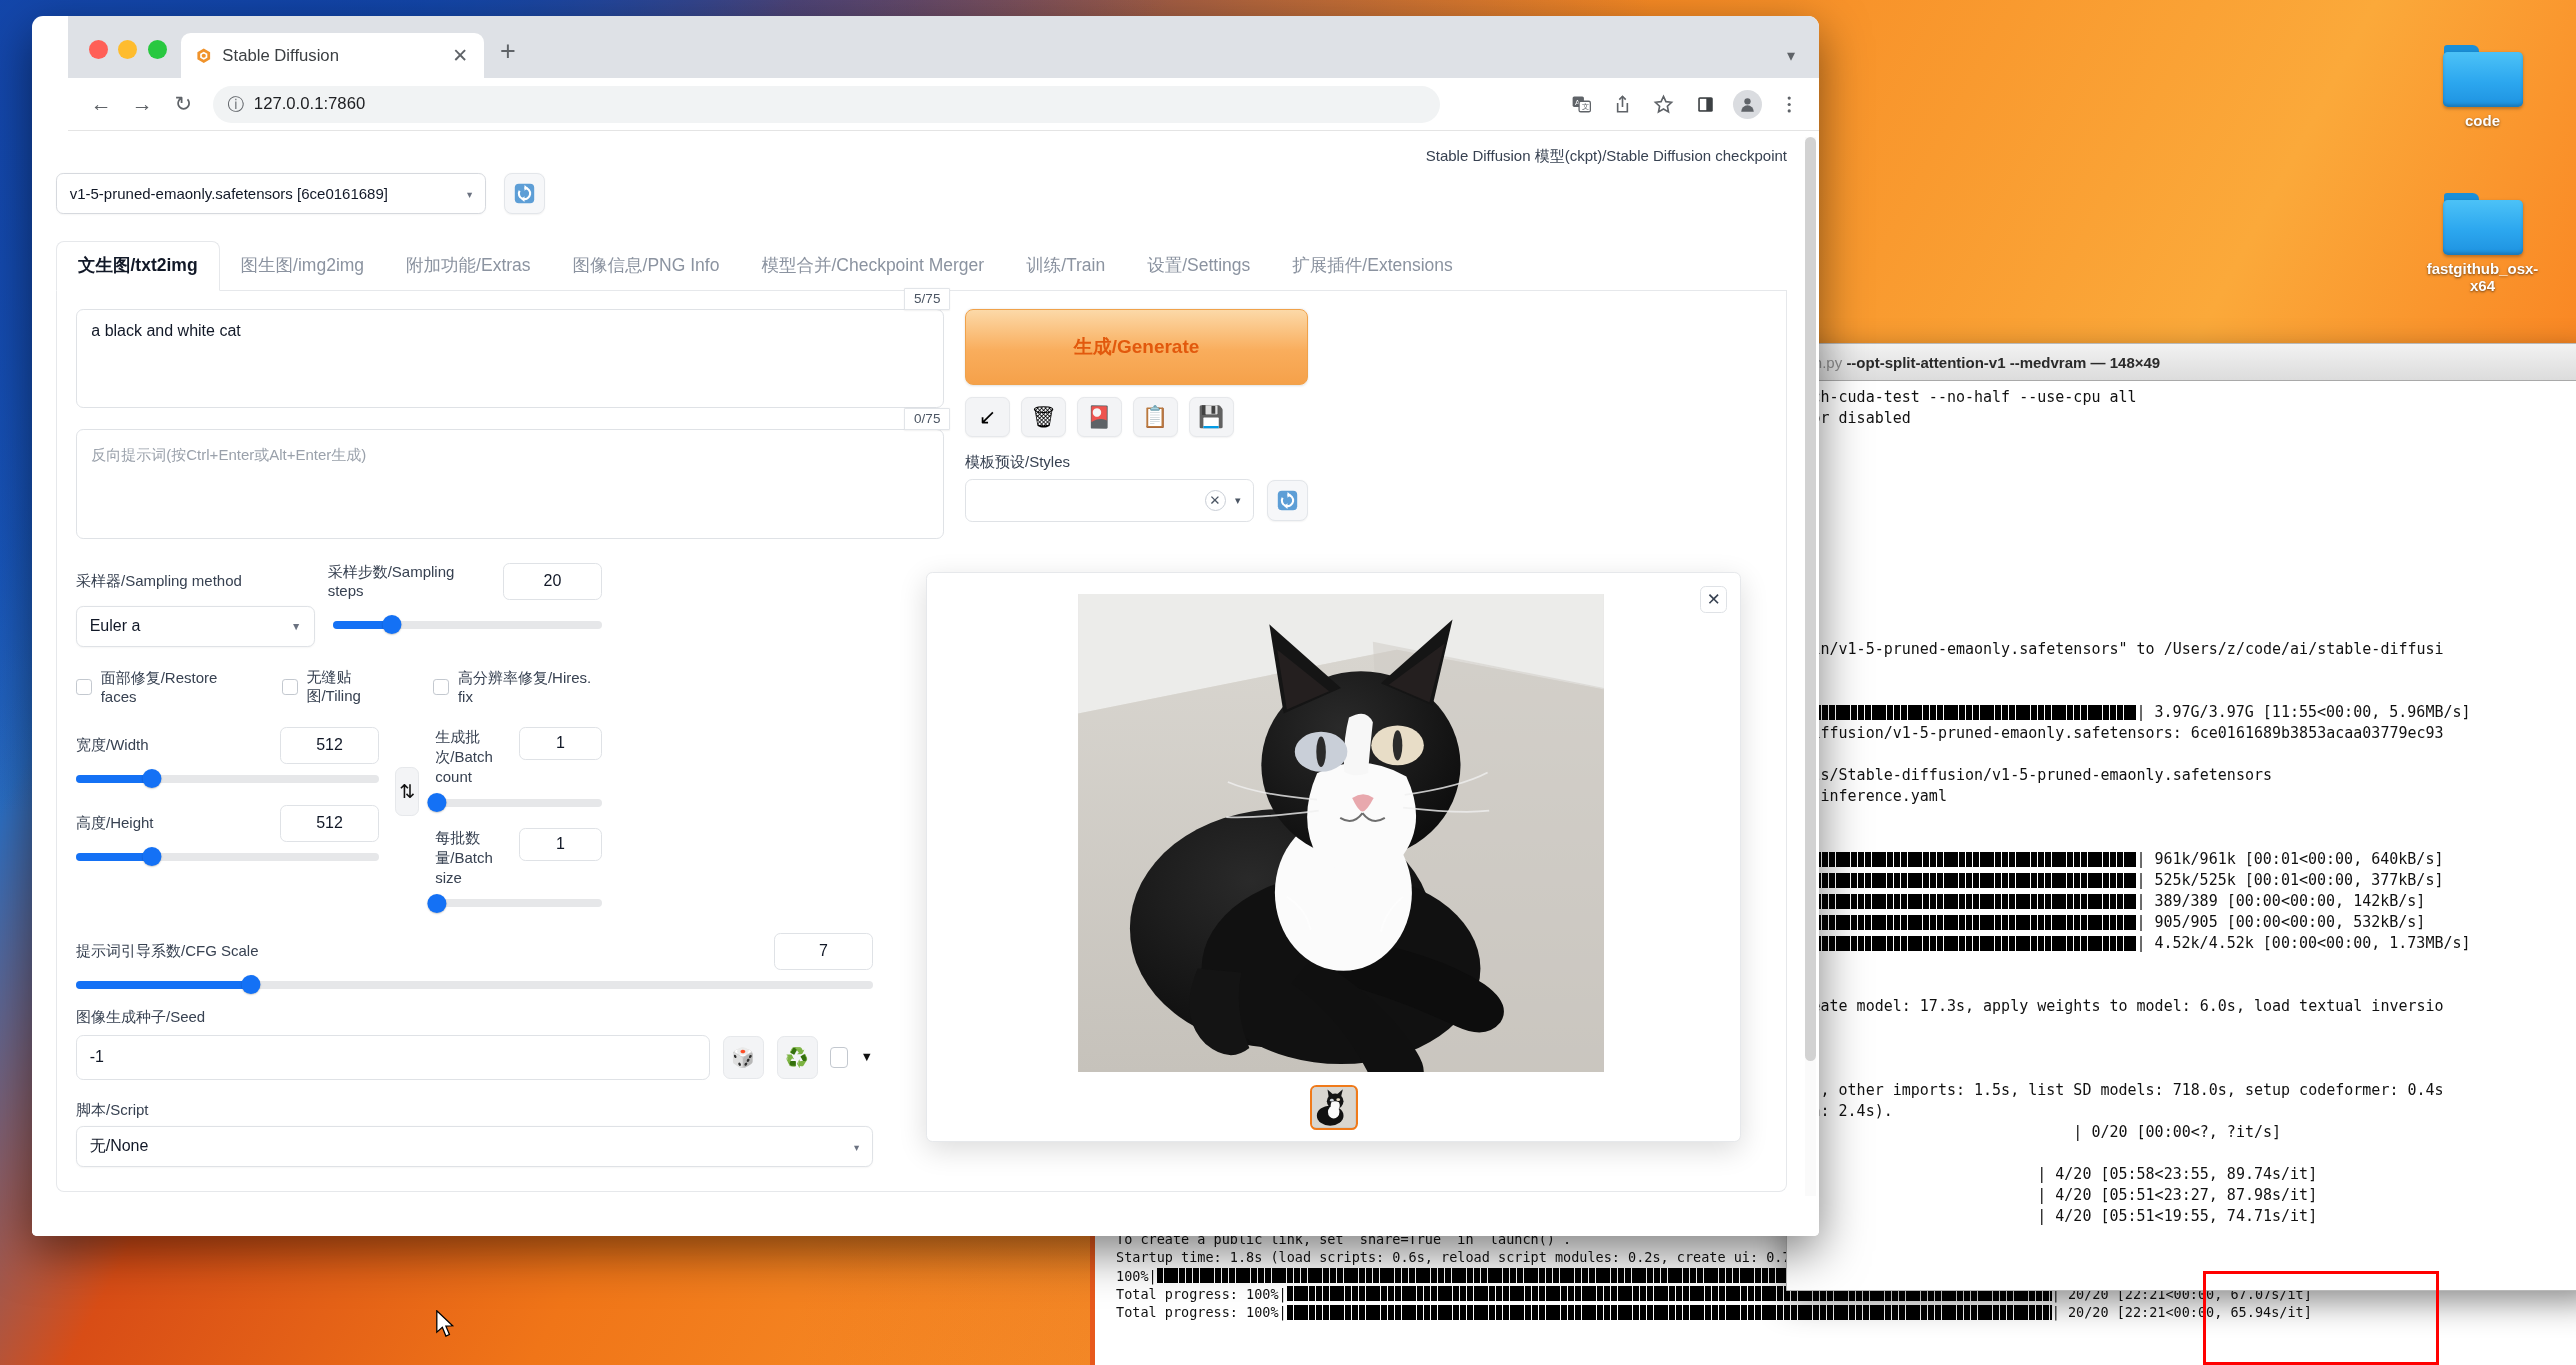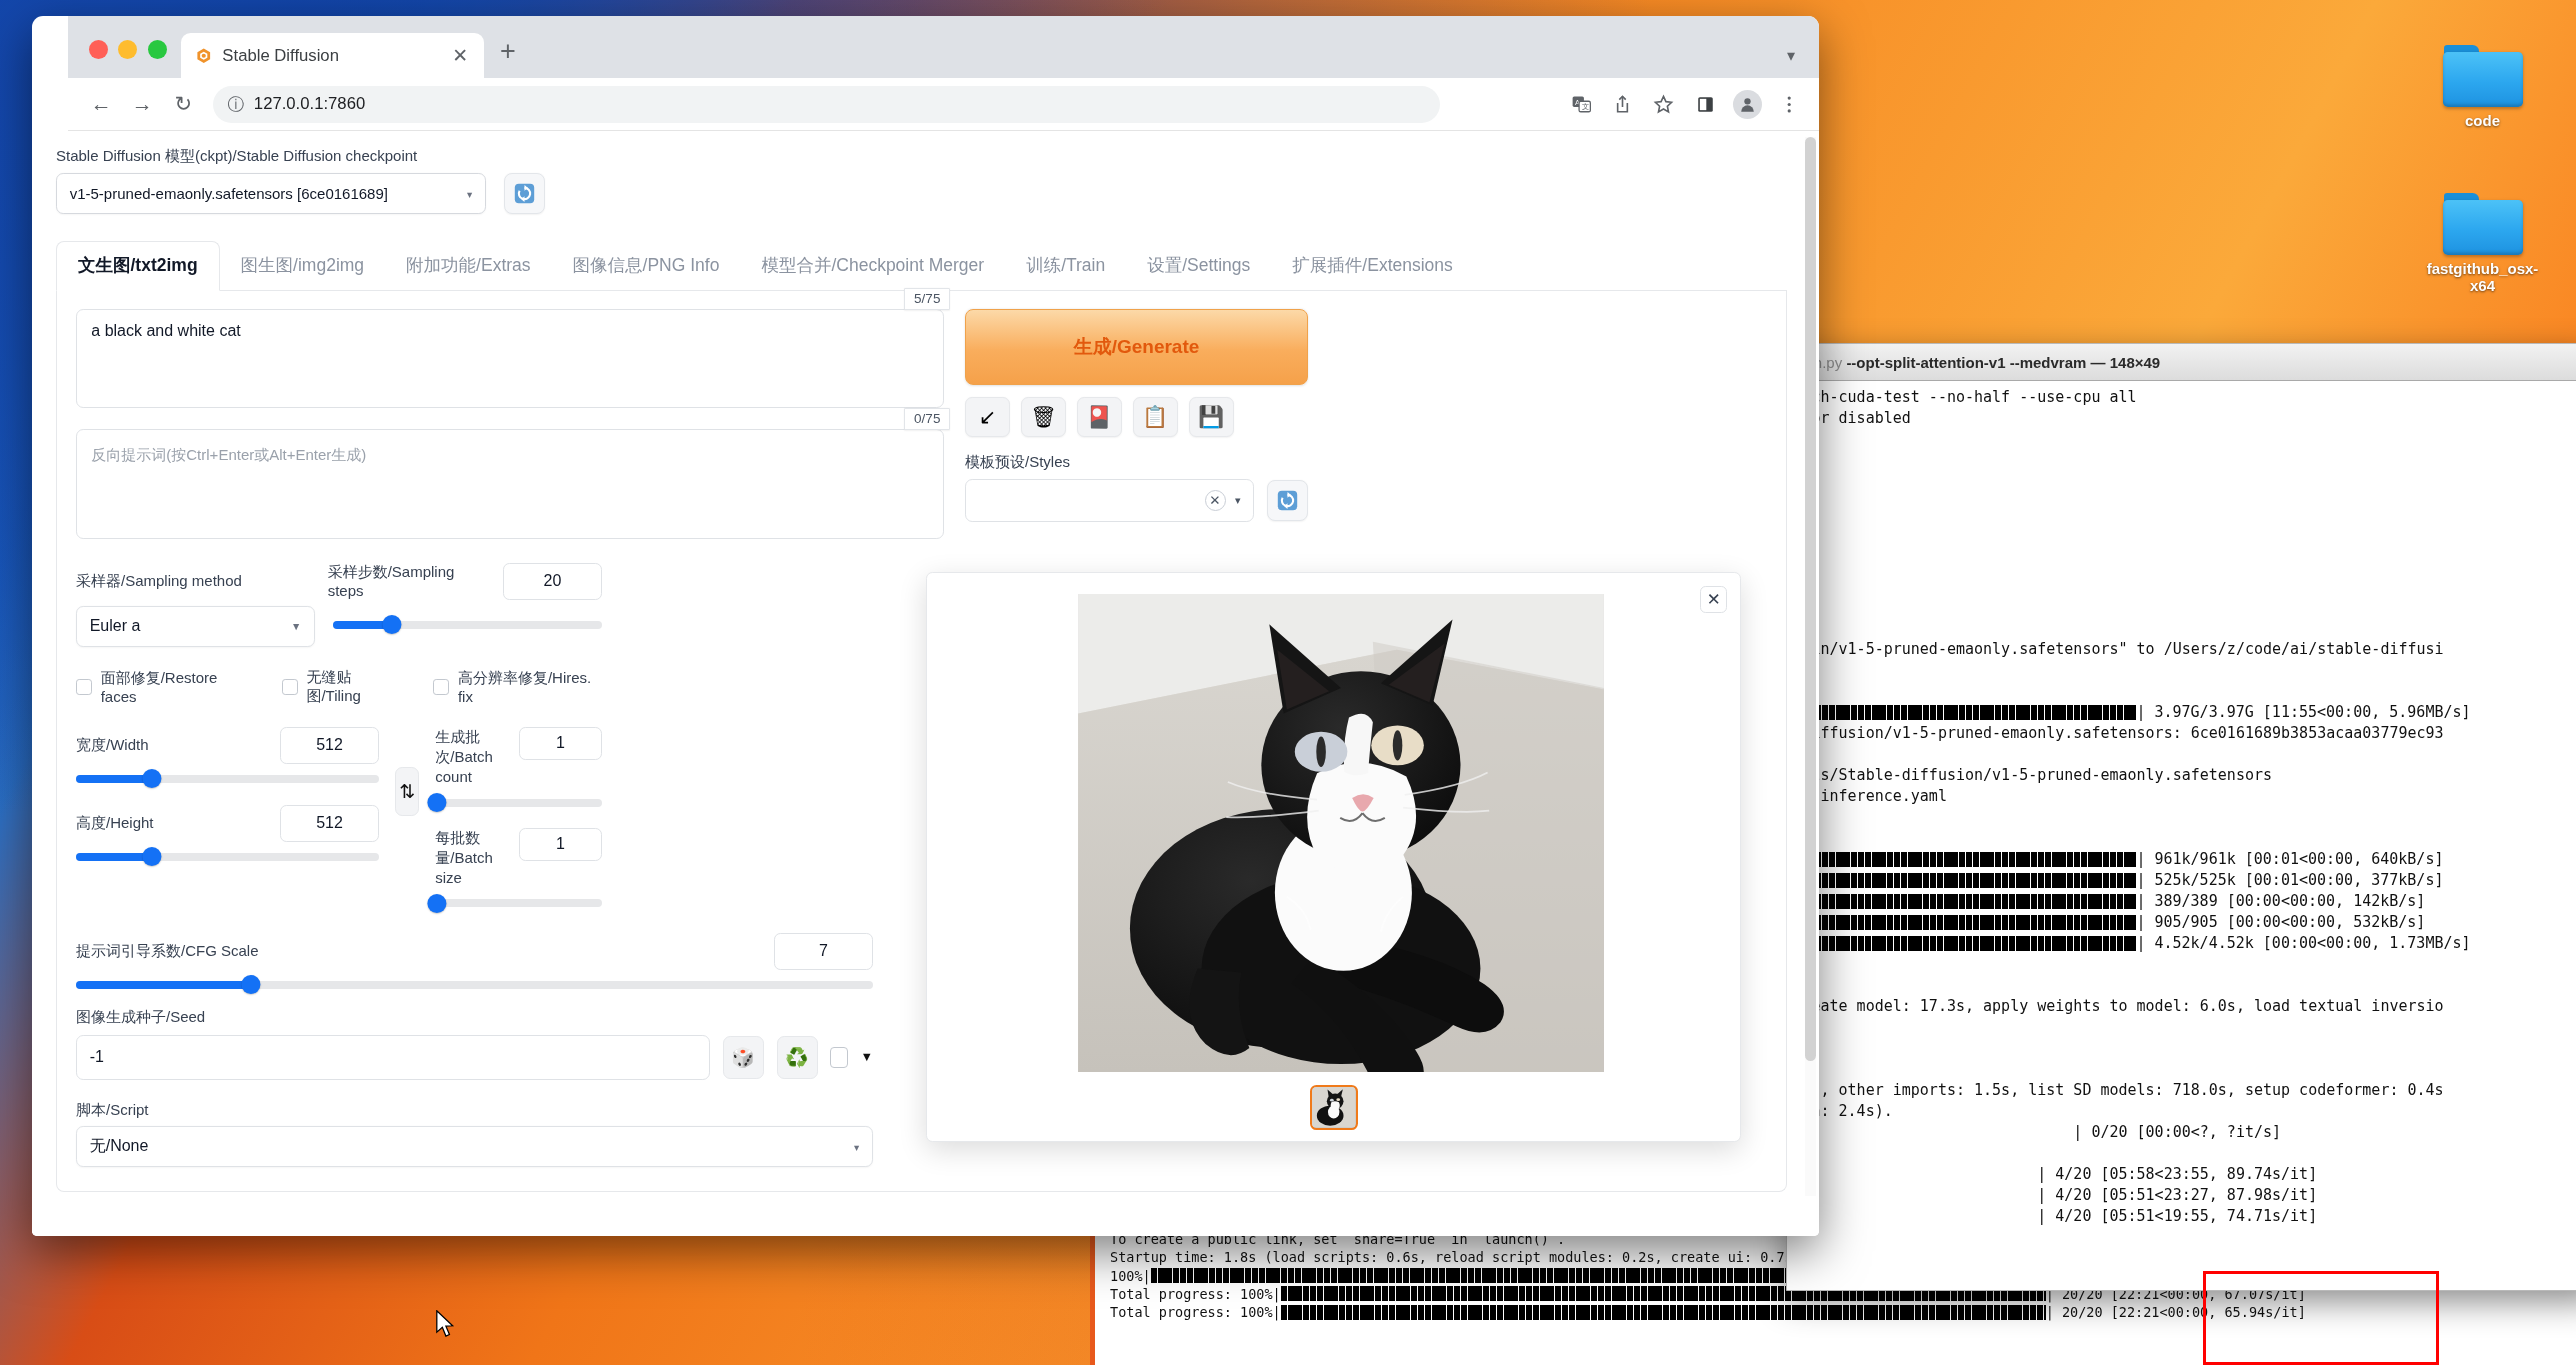--- a/index.html
+++ b/index.html
@@ -100,21 +100,21 @@
     position: absolute; left: 1090px; top: 1230px; width: 1486px; height: 135px;
     background: #fff;
     font-family: "DejaVu Sans Mono", monospace;
     font-size: 13.5px;
     line-height: 18.3px;
     color: #111;
     white-space: pre;
     overflow: hidden;
     z-index: 3;
     border-left: 5.6px solid #e8591c;
-    padding-left: 15px;
+    padding-left: 21px;
   }
   #redbox {
     position: absolute;
     left: 2203px; top: 1271px; width: 236px; height: 94px;
     border: 3.2px solid #ff0000;
     z-index: 9;
     pointer-events: none;
   }
 
   
@@ -177,21 +177,21 @@
     width: 29px; height: 29px; border-radius: 50%; background: #dadce0;
     display:flex;align-items:center;justify-content:center;
   }
 
   
   .page {
     position: absolute; top: 115px; left: 0; right: 0; bottom: 0;
     background: #fff; overflow: hidden;
   }
   .page-inner { padding: 16px 32px 0 24px; position: relative; }
-  .ckpt-label { font-size: 15px; color: #374151; margin-bottom: 7.2px; }
+  .ckpt-label { font-size: 15px; color: #374151; margin-bottom: 7.2px; text-align: right; }
   .ckpt-row { display: flex; align-items: center; gap: 17.5px; }
   .ckpt-select {
     width: 430px; height: 41px; border: 0.8px solid #d6d9de; border-radius: 7.2px;
     background: #fff; display: flex; align-items: center; justify-content: space-between;
     padding: 0 12.7px; font-size: 15px; color: #111827;
     box-shadow: 0 0.8px 1.6px rgba(0,0,0,.04);
   }
   .ckpt-select .caret { color: #6b7280; font-size: 10.4px; }
   .sq-btn {
     width: 41px; height: 41px; border: 0.8px solid #e3e6ea; border-radius: 8px;

